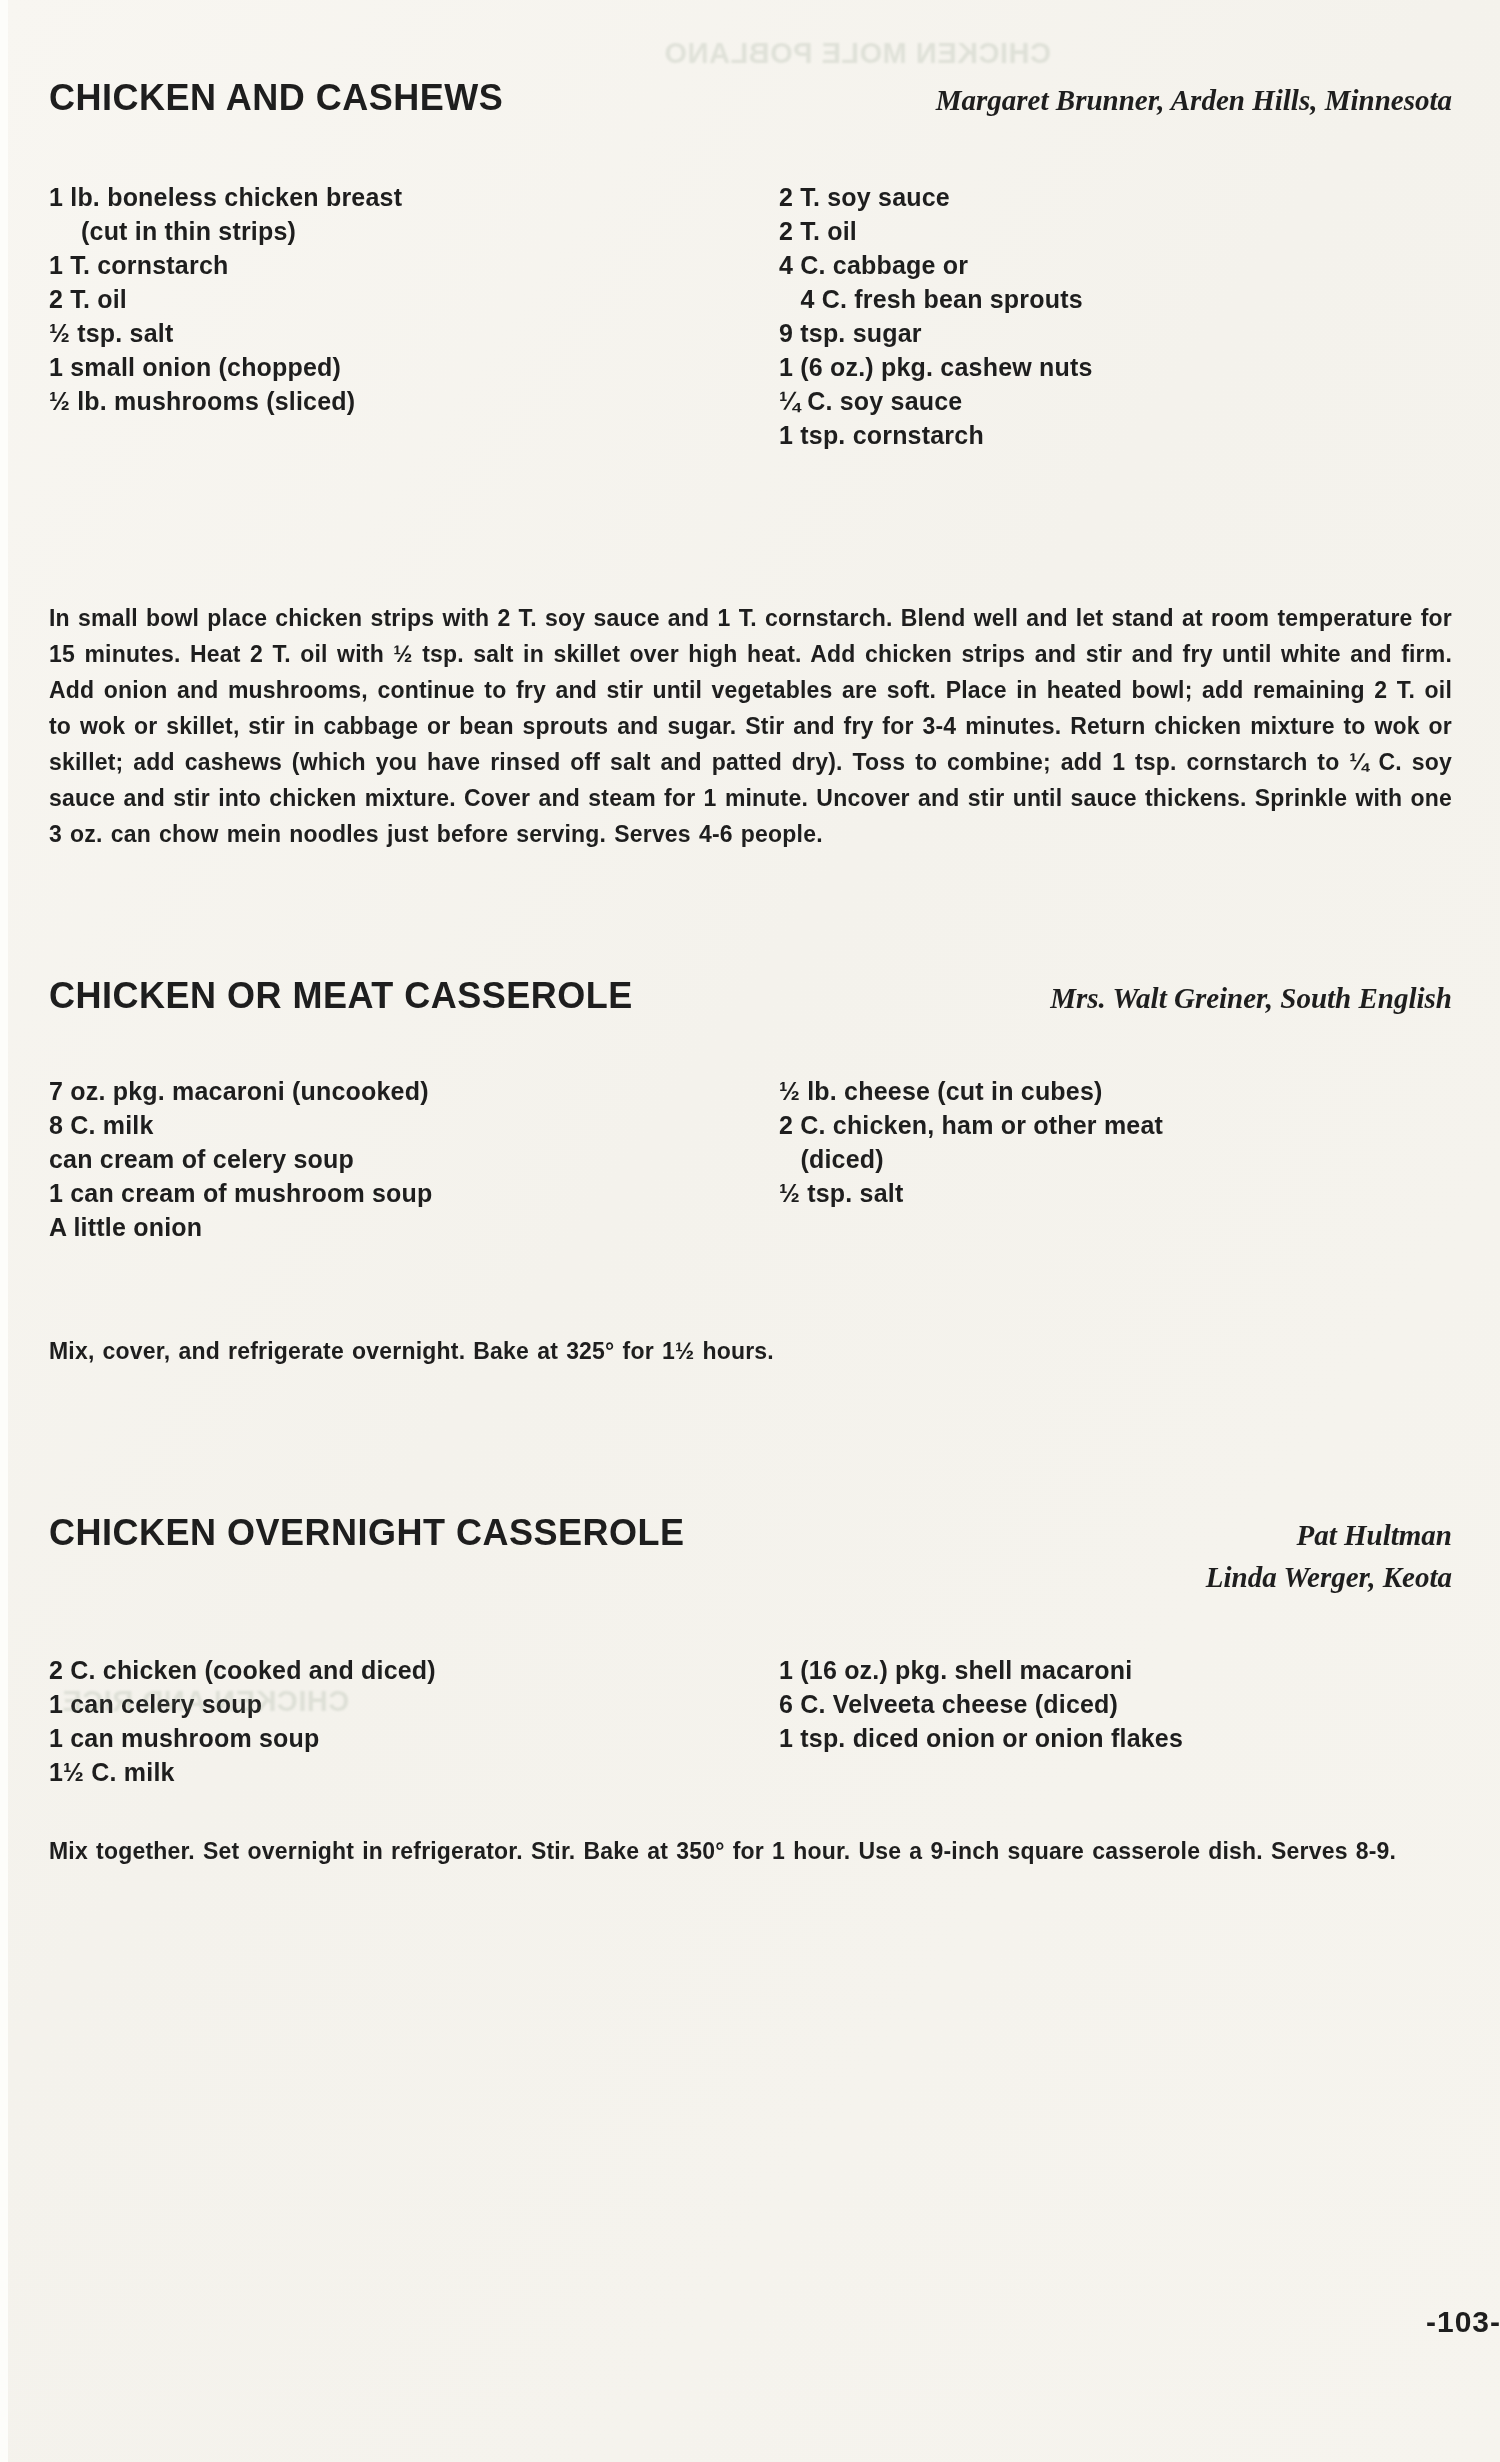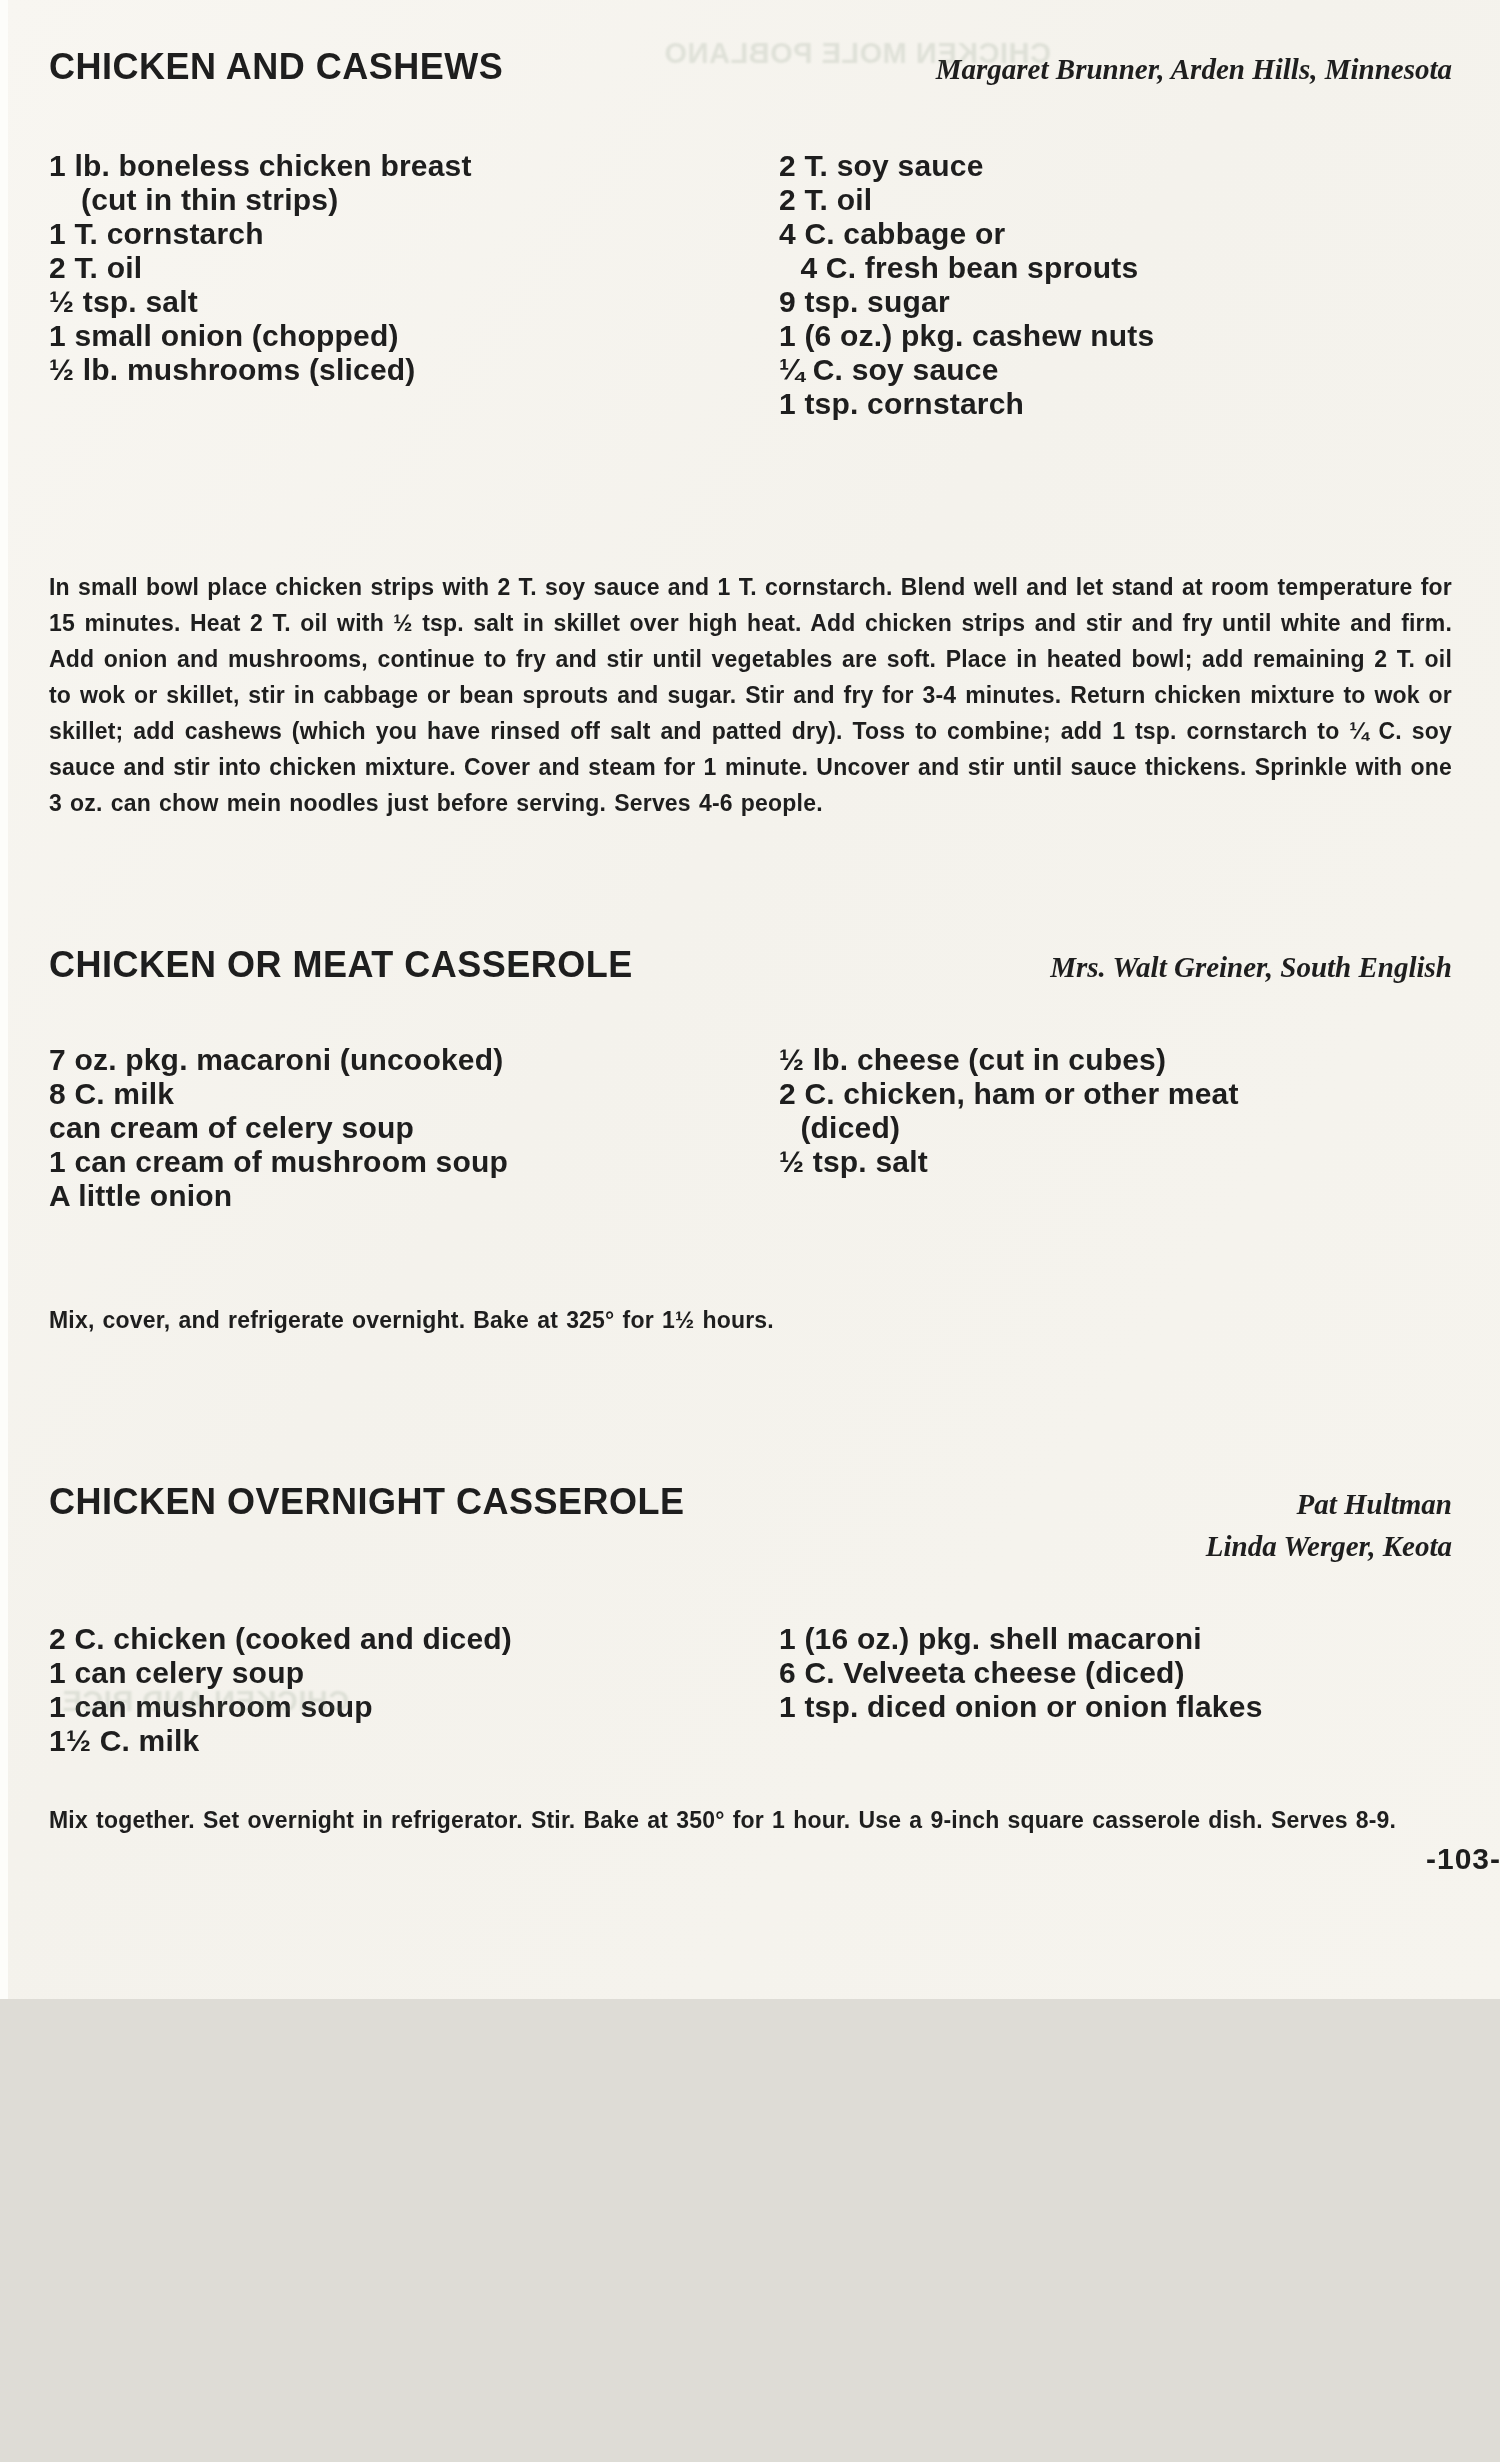--- a/index.html
+++ b/index.html
@@ -1,27 +1,27 @@
 <!DOCTYPE html>
 <html style="font-size:8.2px"><head>
 <meta charset="utf-8">
 <style>
   * { margin:0; padding:0; box-sizing:border-box; }
   html, body { background:#dedcd6; }
 
   .page {
     position:relative;
     width:1501px;
-    height:1999px;
+    height:2462px;
     margin:0 auto;
     background:linear-gradient(125deg, #f8f6f1 0%, #f4f2ec 45%, #f6f4ee 100%);
     font-family:"Liberation Sans", sans-serif;
     font-weight:700;
     color:#1e1e1e;
-    padding:46px 49px 0 49px;
+    padding:77px 49px 0 49px;
     overflow:hidden;
   }
   .page::before {
     content:"";
     position:absolute;
     left:0; top:0;
     width:8.2px; height:100%;
     background:#fdfdfa;
   }
 
@@ -57,21 +57,21 @@
     font-weight:700;
     font-size:29px;
     text-align:right;
     line-height:1.42;
   }
 
   .ingredients {
     display:grid;
     grid-template-columns:730px 1fr;
     margin-top:59px;
-    font-size:30px;
+    font-size:25px;
     line-height:34px;
     letter-spacing:0.2px;
   }
   .ingredients ul { list-style:none; }
   .ingredients li.indent { padding-left:32px; }
   .ingredients li.indent-sm { padding-left:21.4px; }
 
   .instructions {
     font-size:23px;
     line-height:36px;

